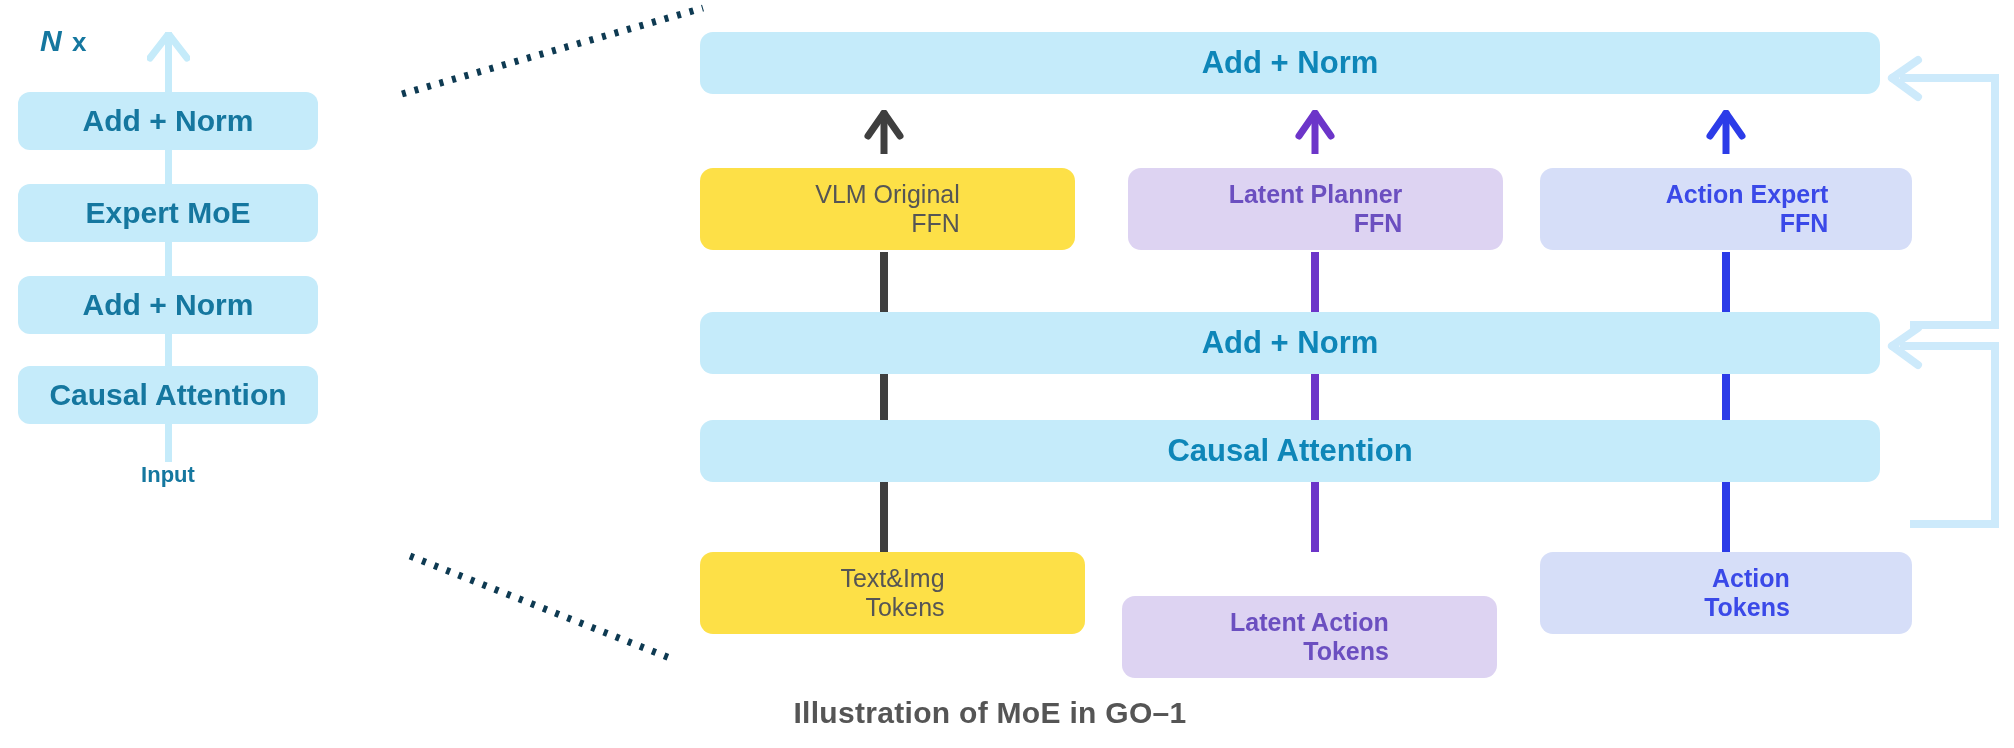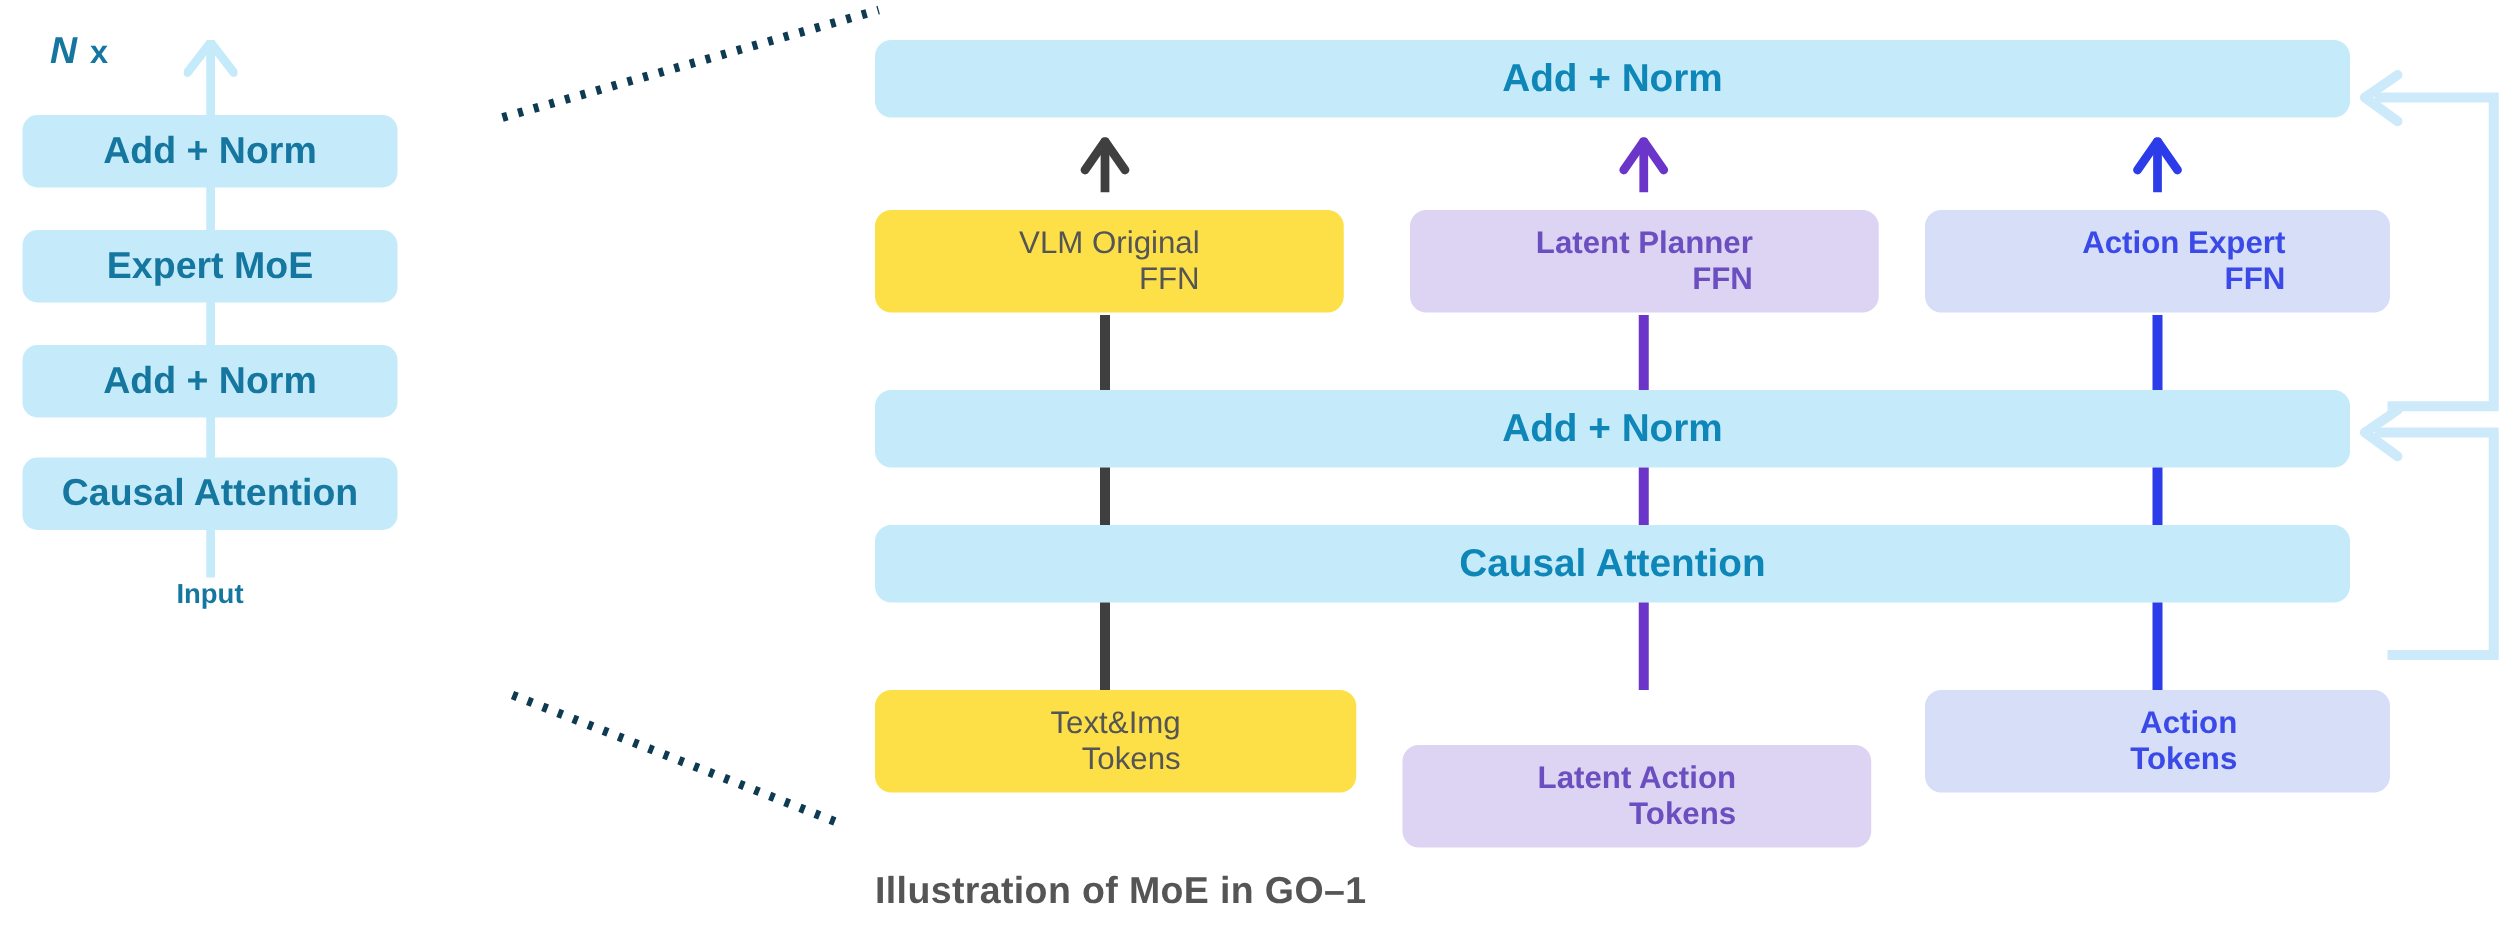--- a/index.html
+++ b/index.html
@@ -135,20 +135,21 @@
 
   
   .residual { position: absolute; }
 
   
   #caption {
     position: absolute;
     left: 700px;
     top: 696px;
     width: 580px;
+    text-align: center;
     font-size: 30px;
     font-weight: bold;
     color: #555555;
     letter-spacing: 0.3px;
   }
 </style>
 </head>
 <body>
 
 <div id="canvas">

